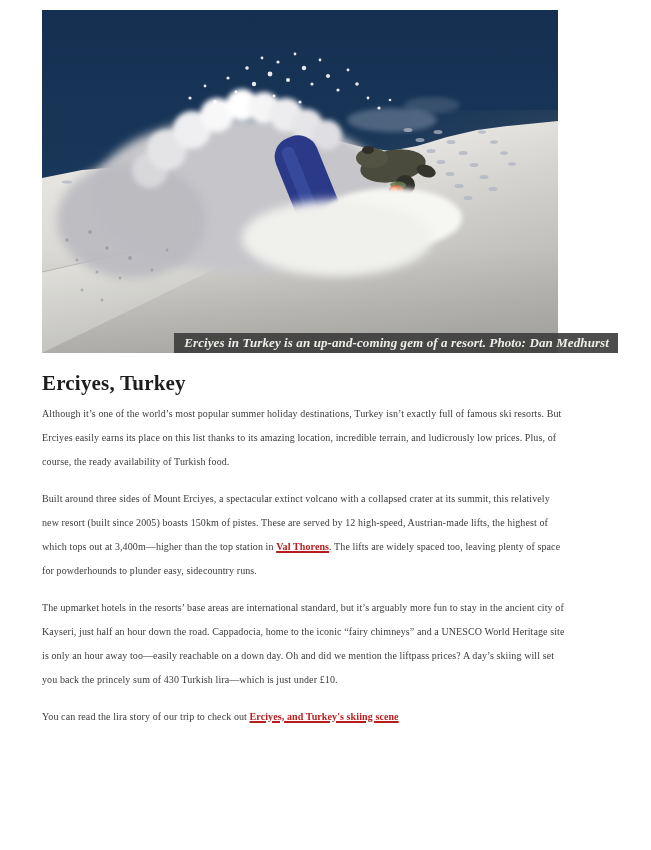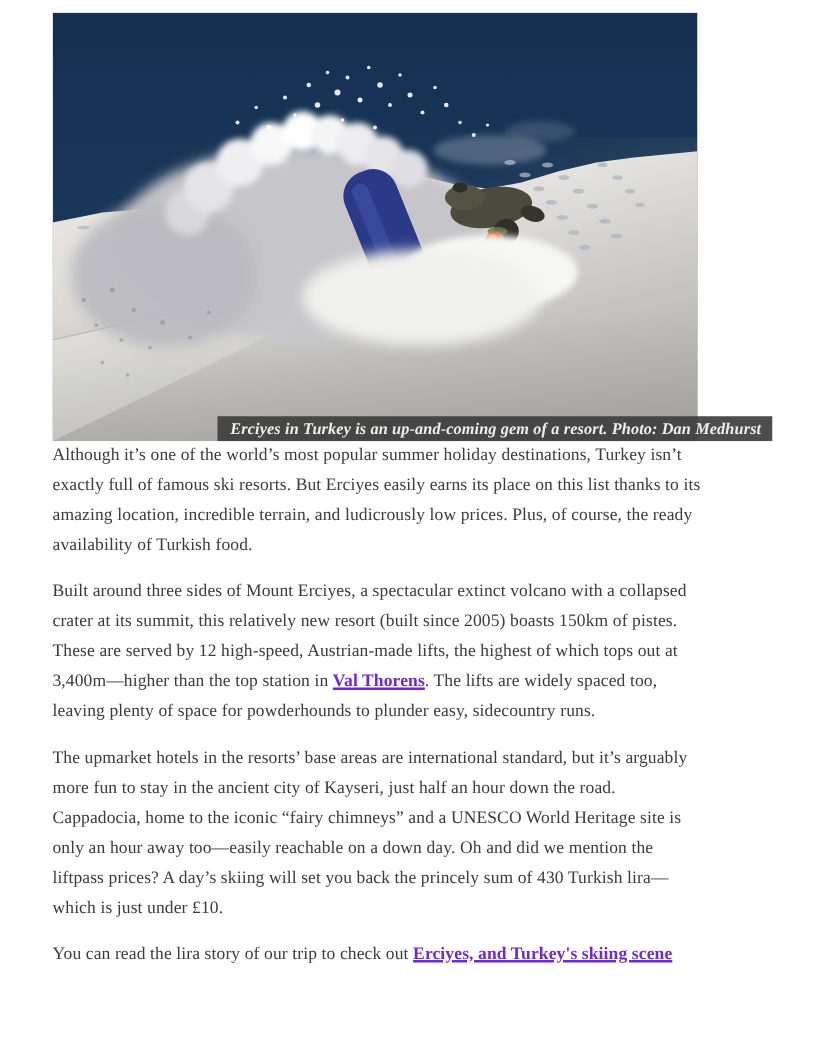--- a/index.html
+++ b/index.html
@@ -50,28 +50,28 @@
   }
   .heading {
     font-size: 21px;
     line-height: 26px;
     font-weight: 700;
     color: #1d1d1d;
     letter-spacing: 0.2px;
     margin: 17px 0 6px 0;
   }
   .article-body p {
-    font-size: 14px;
+    font-size: 10px;
     line-height: 24px;
     color: #3b3b3b;
     margin: 0 0 13px 0;
     letter-spacing: 0.1px;
   }
   .article-body a {
-    color: #6d28d9;
+    color: #b91c1c;
     font-weight: 700;
     text-decoration: underline;
     text-decoration-thickness: 1.5px;
   }
 </style>
 </head>
 <body>
 
 <div class="page">
 
@@ -203,20 +203,21 @@
           <circle cx="40" cy="280" r="1.5"></circle>
           <circle cx="60" cy="290" r="1.4"></circle>
         <circle cx="110" cy="260" r="1.6"></circle>
           <circle cx="125" cy="240" r="1.4"></circle>
       </g>
     </svg>
     <figcaption class="caption">Erciyes in Turkey is an up-and-coming gem of a resort. Photo: Dan Medhurst</figcaption>
   </figure>
 
   <div class="content">
+    <h1 class="heading">Erciyes, Turkey</h1>
     <div class="article-body">
         <p><span>Although it’s one of the world’s most popular summer holiday destinations, Turkey isn’t exactly full of famous ski resorts. But Erciyes easily earns its place on this list thanks to its amazing location, incredible terrain, and ludicrously low prices. Plus, of course, the ready availability of Turkish food.</span></p>
         <p><span>Built around three sides of Mount Erciyes, a spectacular extinct volcano with a collapsed crater at its summit, this relatively new resort (built since 2005) boasts 150km of pistes. These are served by 12 high-speed, Austrian-made lifts, the highest of which tops out at 3,400m—higher than the top station in </span><a href="#">Val Thorens</a><span>. The lifts are widely spaced too, leaving plenty of space for powderhounds to plunder easy, sidecountry runs.</span></p>
         <p><span>The upmarket hotels in the resorts’ base areas are international standard, but it’s arguably more fun to stay in the ancient city of Kayseri, just half an hour down the road. Cappadocia, home to the iconic “fairy chimneys” and a UNESCO World Heritage site is only an hour away too—easily reachable on a down day. Oh and did we mention the liftpass prices? A day’s skiing will set you back the princely sum of 430 Turkish lira—which is just under £10.</span></p>
         <p><span>You can read the lira story of our trip to check out </span><a href="#">Erciyes, and Turkey's skiing scene</a></p>
       </div>
   </div>
 
 </div>
 

